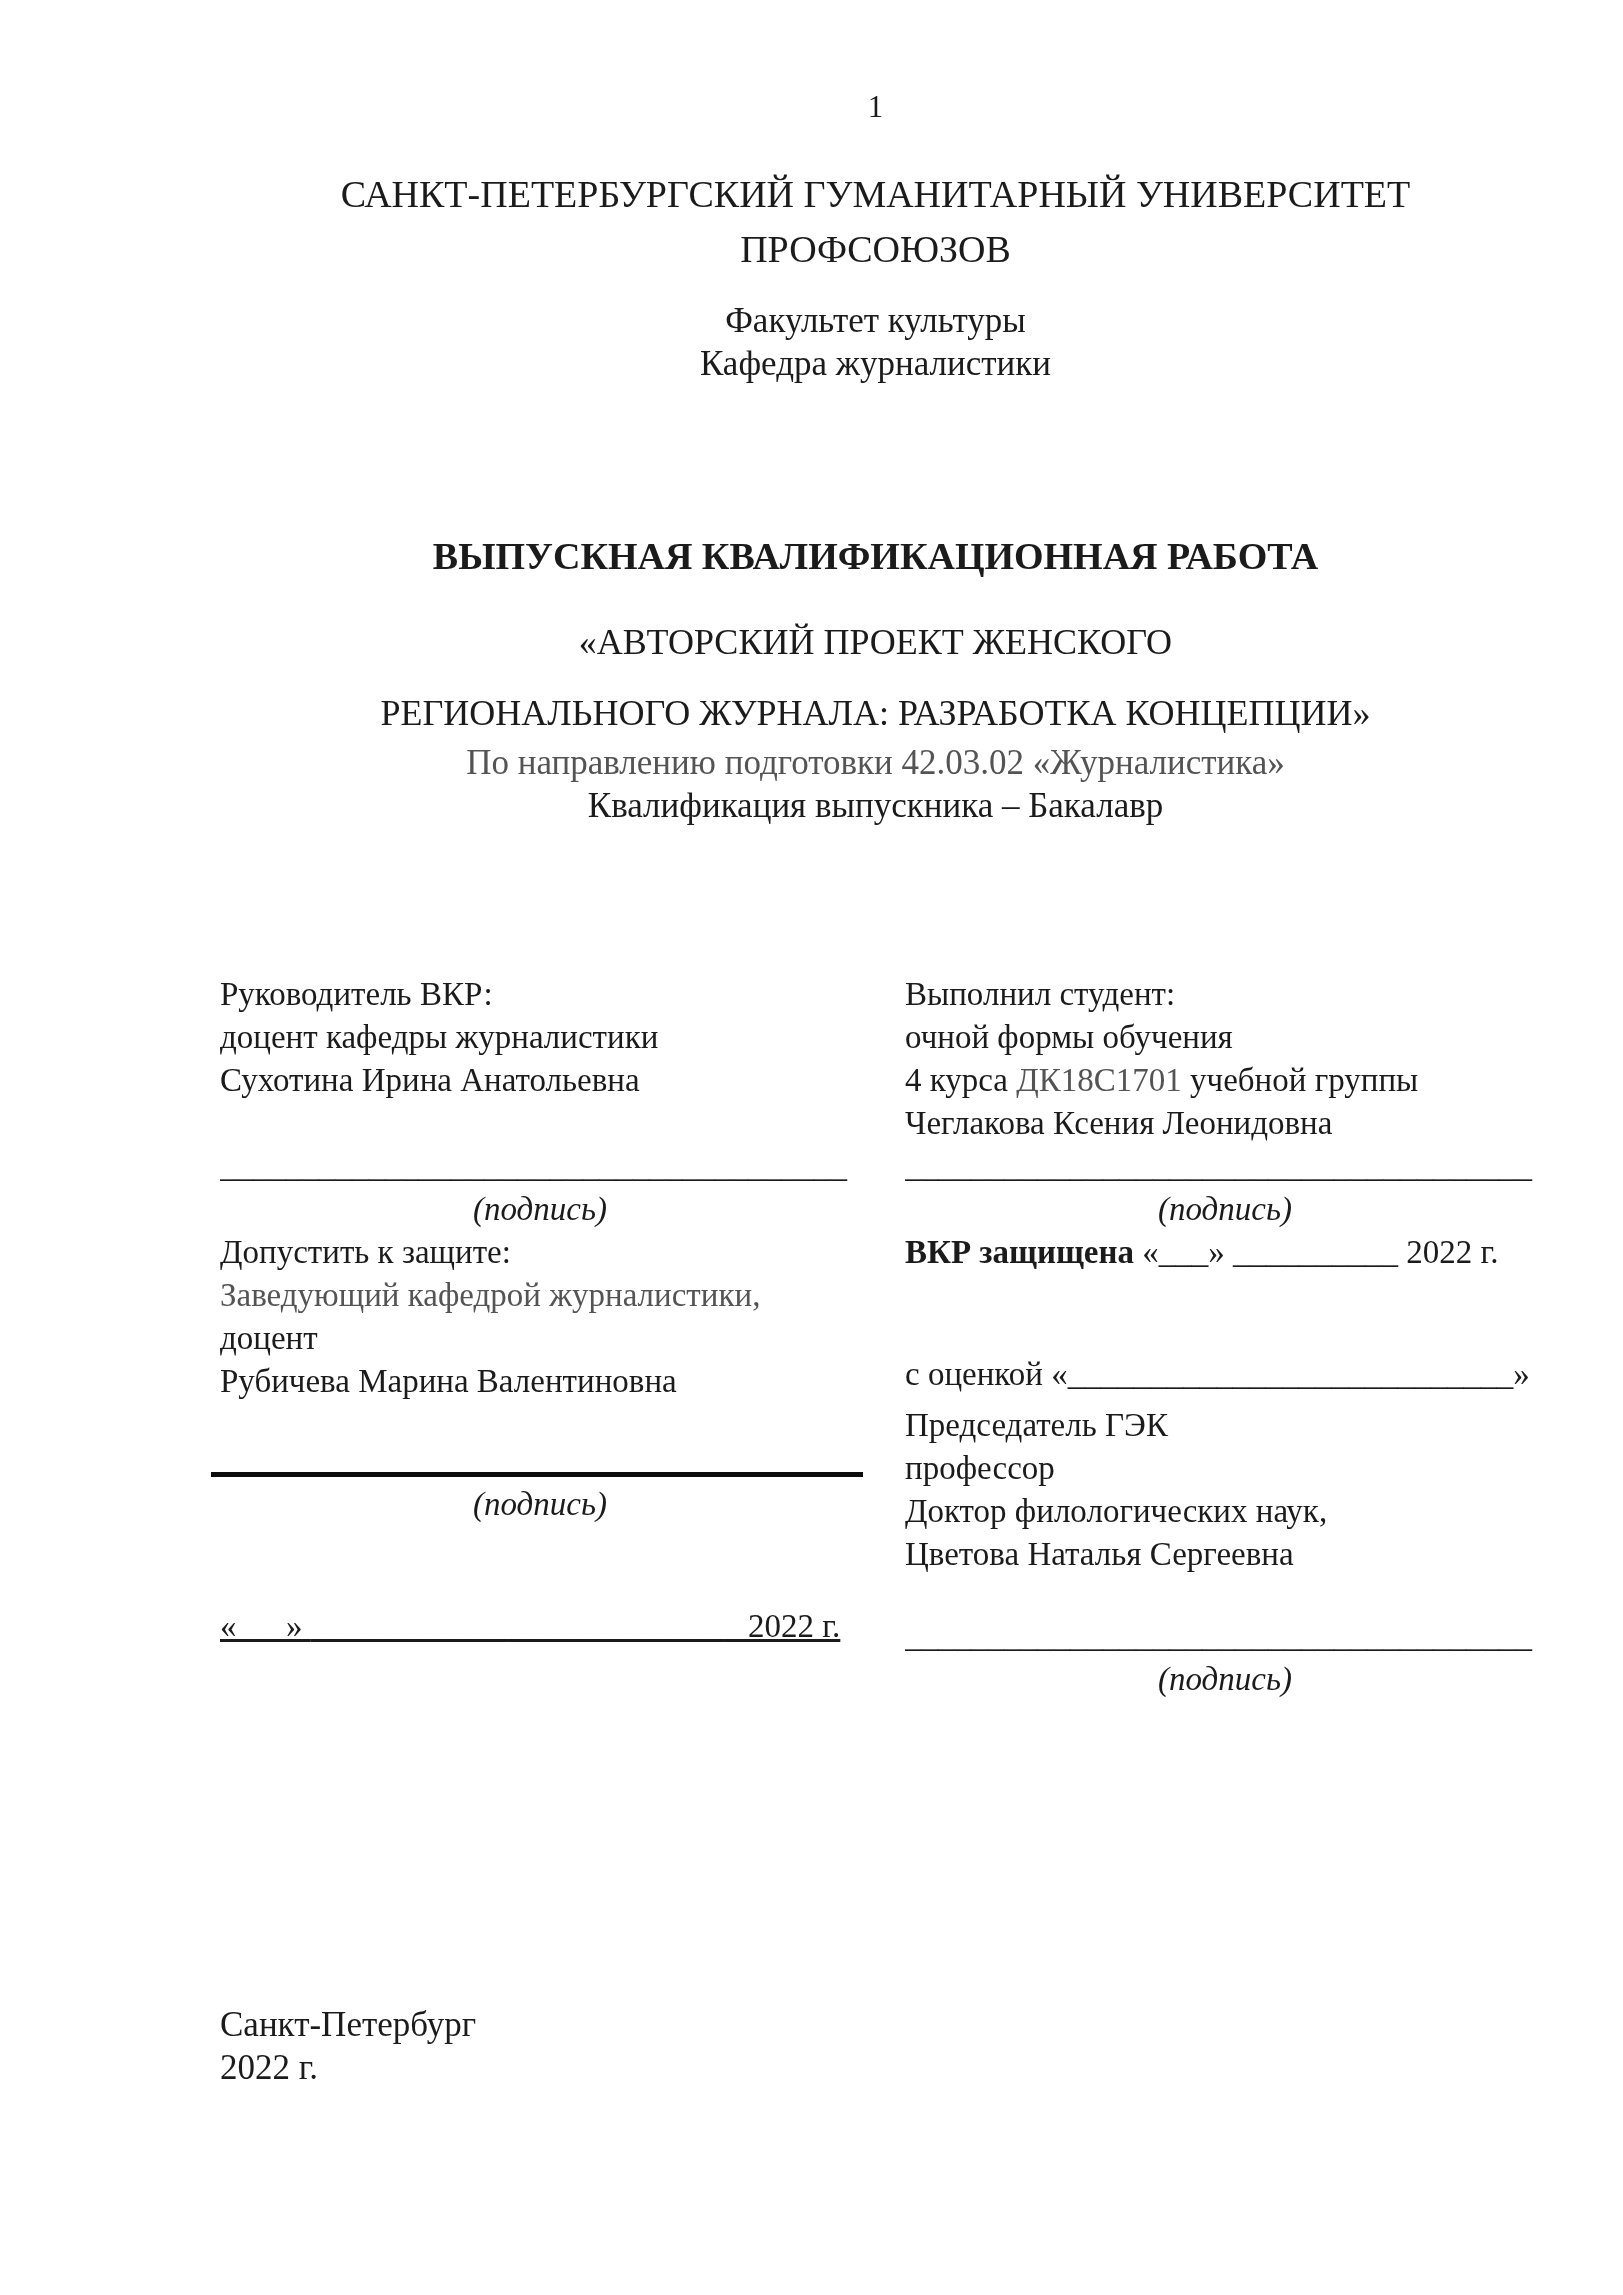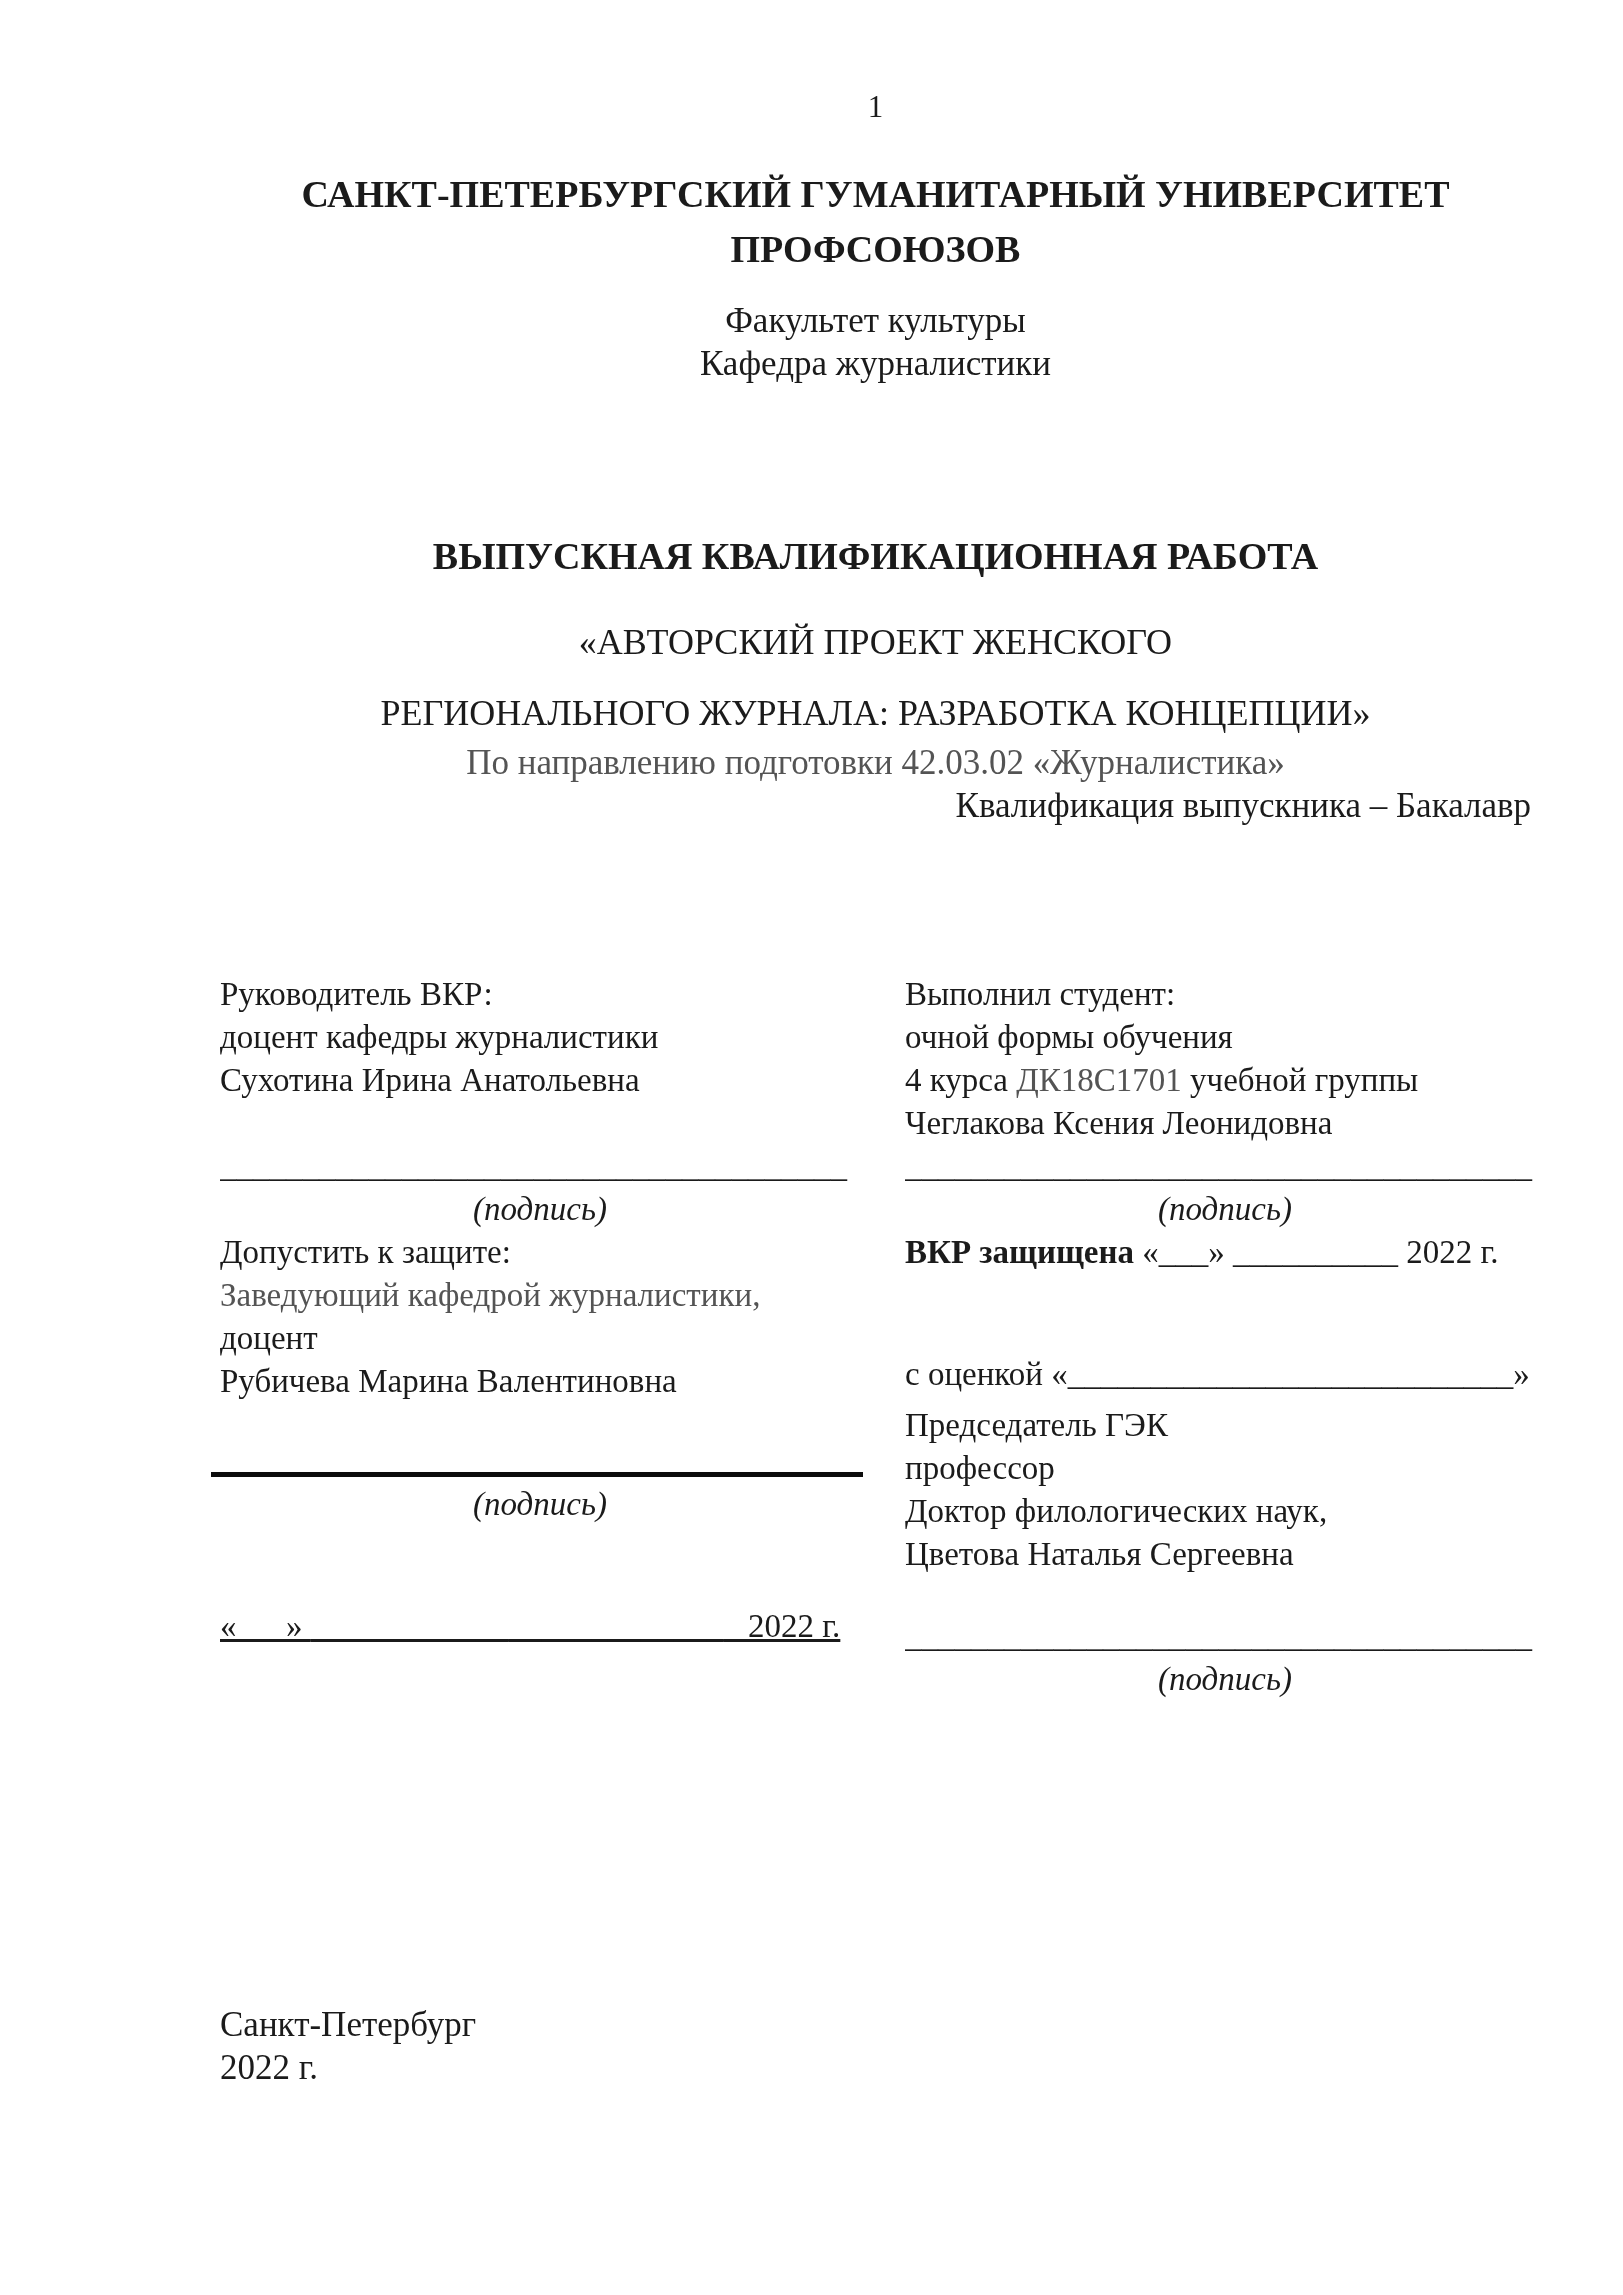--- a/index.html
+++ b/index.html
@@ -18,34 +18,34 @@
     position: absolute;
     top: 88px;
     left: 220px;
     width: 1311px;
     text-align: center;
   }
   .page-number { font-size: 31px; line-height: 38px; }
   .university {
     margin-top: 41px;
     font-size: 38px;
-    font-weight: bold;
+    font-weight: normal;
     line-height: 55px;
   }
   .faculty-block { margin-top: 22px; font-size: 35px; line-height: 43px; }
   .work-type {
     margin-top: 148px;
     font-size: 38px;
     font-weight: bold;
     line-height: 47px;
   }
   .work-title-1 { margin-top: 39px; font-size: 36px; line-height: 47px; }
   .work-title-2 { margin-top: 23.6px; font-size: 36px; line-height: 47px; }
   .direction { margin-top: 4.7px; font-size: 35px; line-height: 43px; color: #545454; }
-  .qualification { font-size: 35px; line-height: 43px; text-align: right; }
+  .qualification { font-size: 35px; line-height: 43px; }
 
   
   .columns {
     position: absolute;
     top: 973px;
     left: 220px;
     width: 1311px;
     font-size: 33px;
     line-height: 43px;
     white-space: nowrap;

